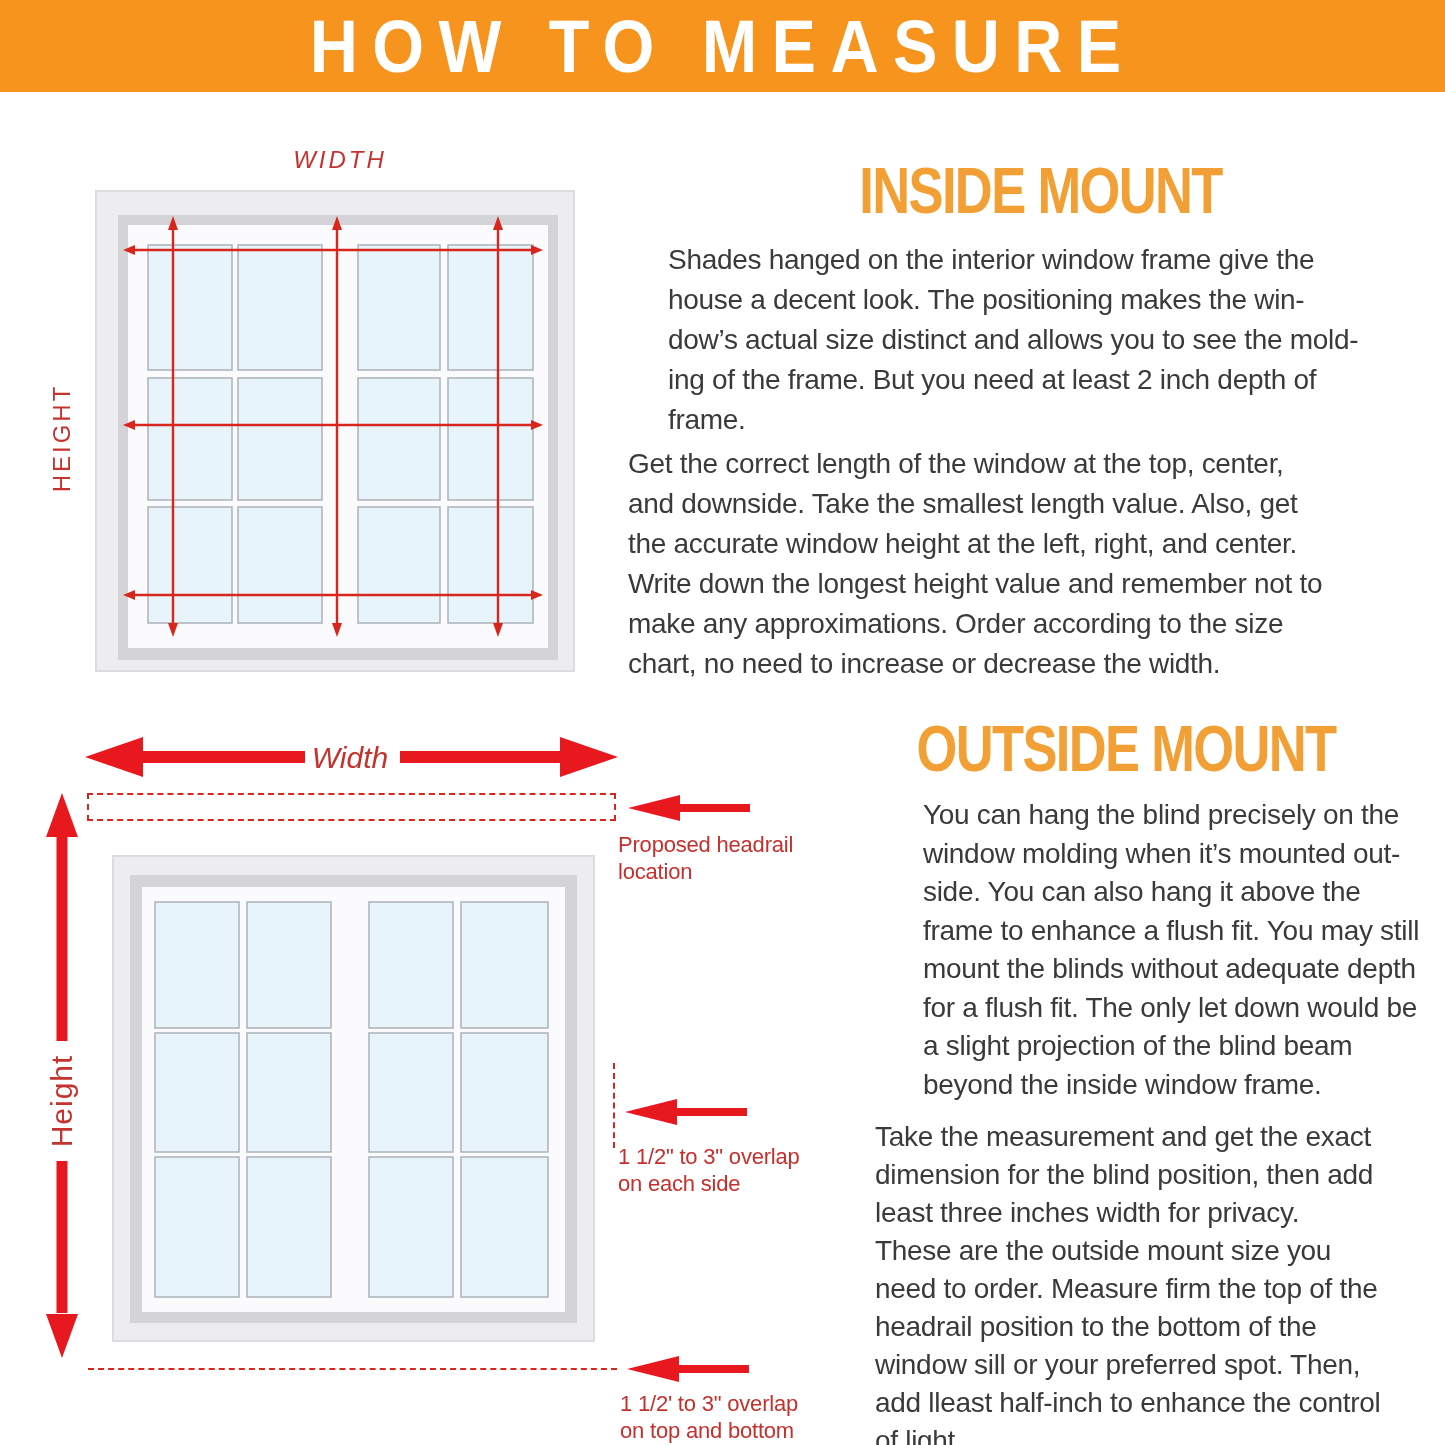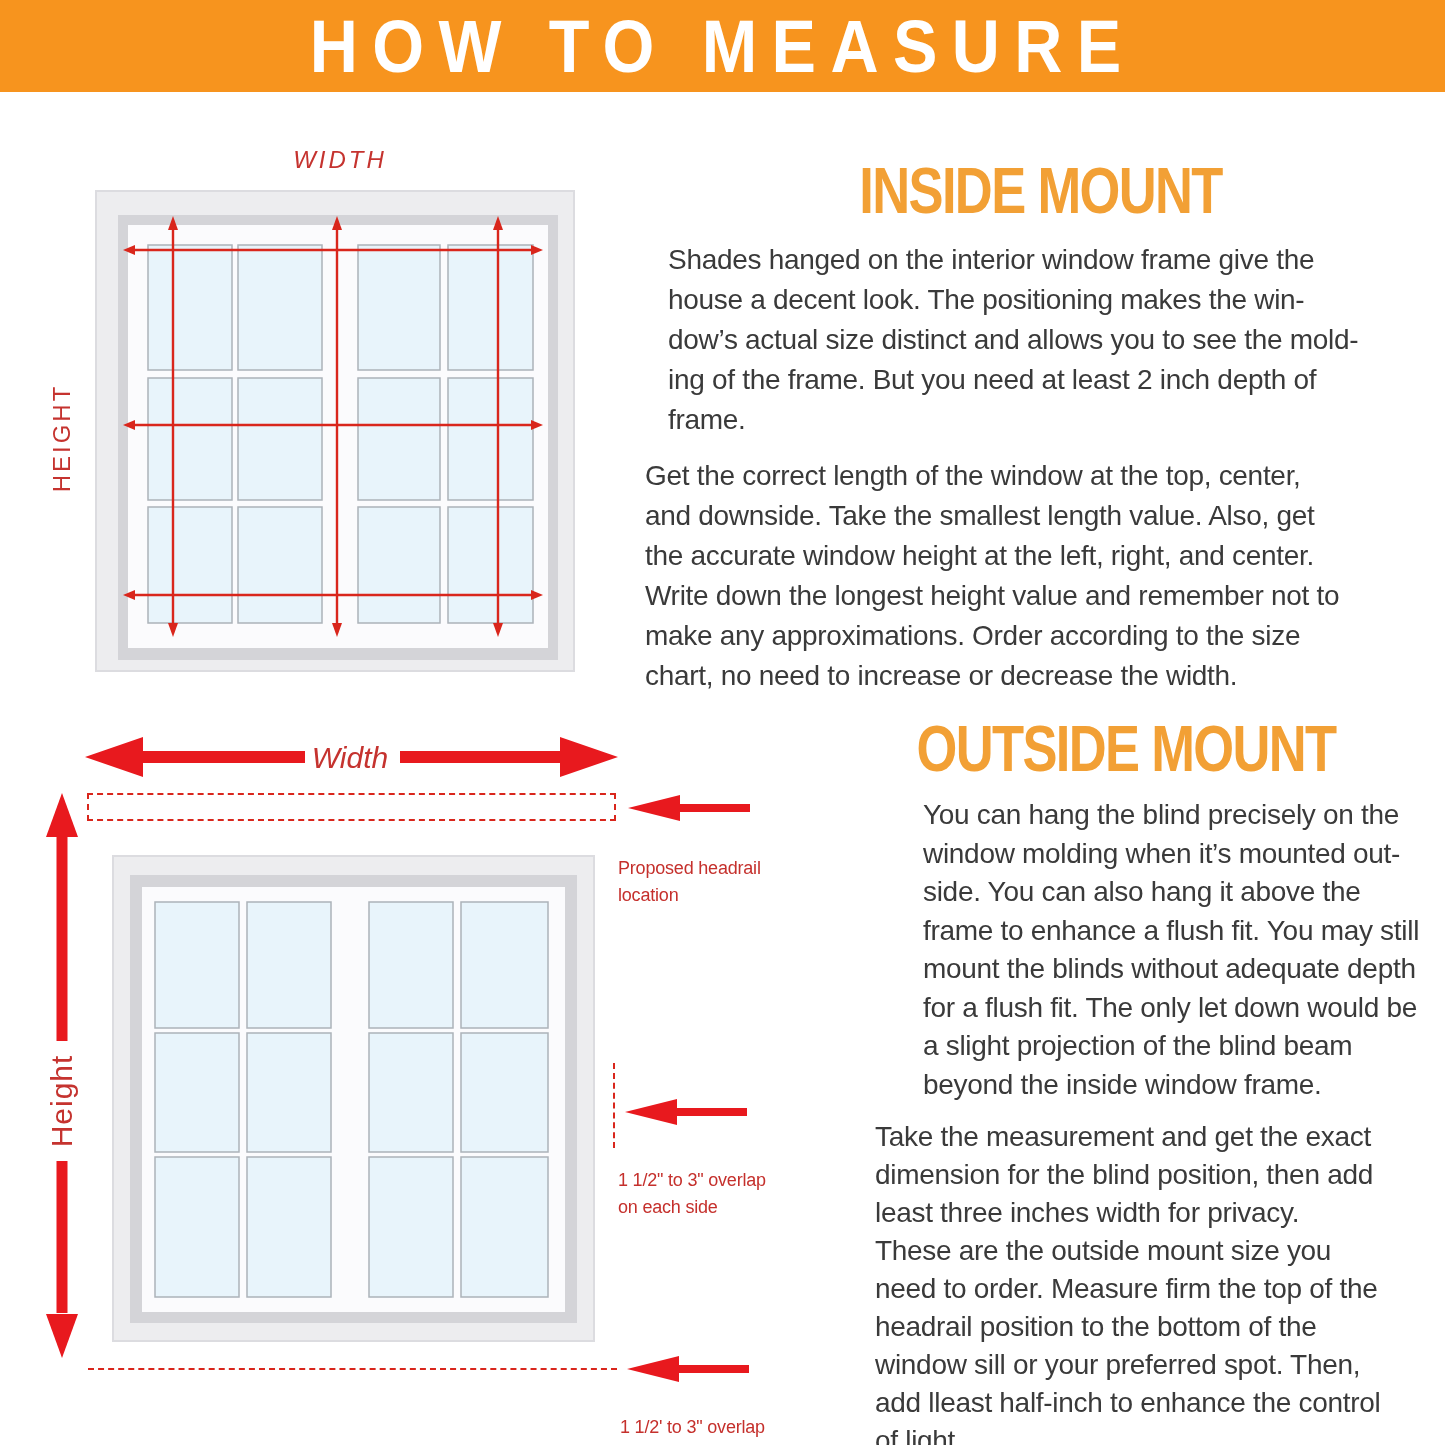--- a/index.html
+++ b/index.html
@@ -7,22 +7,22 @@
          font-family:"Liberation Sans",sans-serif;}
 
   
   .banner{position:absolute;left:0;top:0;width:1445px;height:92px;background:var(--banner-bg);
           display:flex;align-items:center;justify-content:center;}
   .banner h1{margin:0;color:#ffffff;font-size:74px;font-weight:bold;letter-spacing:16px;
              transform:scaleX(.9);white-space:nowrap;}
 
   
   .red-label{color:var(--label-red);font-style:italic;}
-  .annot{position:absolute;color:var(--annotation-red);font-size:18px;line-height:27px;
-         white-space:pre;letter-spacing:-0.2px;margin-top:24px;}
+  .annot{position:absolute;color:var(--annotation-red);font-size:22px;line-height:27px;
+         white-space:pre;letter-spacing:-0.2px;}
 
   
   .width-label-top{position:absolute;left:240px;top:146px;width:200px;text-align:center;
                    font-size:24px;letter-spacing:3px;}
   .height-label-top{position:absolute;left:14px;top:380px;width:96px;height:115px;
                     display:flex;align-items:center;justify-content:center;}
   .height-label-top span{transform:rotate(-90deg);white-space:nowrap;font-size:24px;
                          letter-spacing:3px;color:var(--label-red);}
   .win-top{position:absolute;left:95px;top:190px;}
   .win-bottom{position:absolute;left:112px;top:855px;}
@@ -60,21 +60,21 @@
 
   
   .mount-heading{position:absolute;margin:0;color:var(--heading-orange);font-weight:bold;
                  font-size:64px;letter-spacing:-2px;transform:scaleX(.82);text-align:center;
                  white-space:nowrap;}
   .inside-heading{left:668px;top:154px;width:745px;}
   .outside-heading{left:820px;top:712px;width:612px;}
   .body-para{position:absolute;margin:0;color:var(--body-text);font-size:28px;
              white-space:pre;letter-spacing:-0.3px;}
   .inside-para1{left:668px;top:240px;line-height:40px;}
-  .inside-para2{left:645px;top:444px;line-height:40px;margin-top:12px;}
+  .inside-para2{left:628px;top:444px;line-height:40px;}
   .outside-para1{left:875px;top:796px;line-height:38.5px;margin-left:48px;}
   .outside-para2{left:875px;top:1118px;line-height:38px;}
 </style>
 </head>
 <body>
 
 <div class="stage">
 
   <header class="banner">
     <h1>HOW TO MEASURE</h1>

